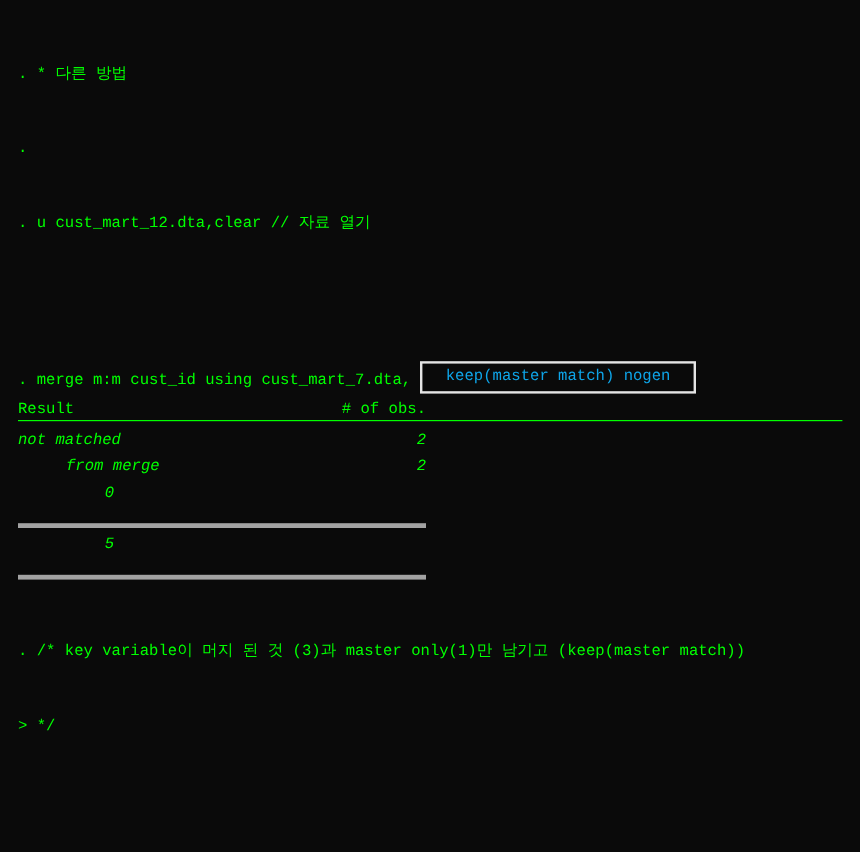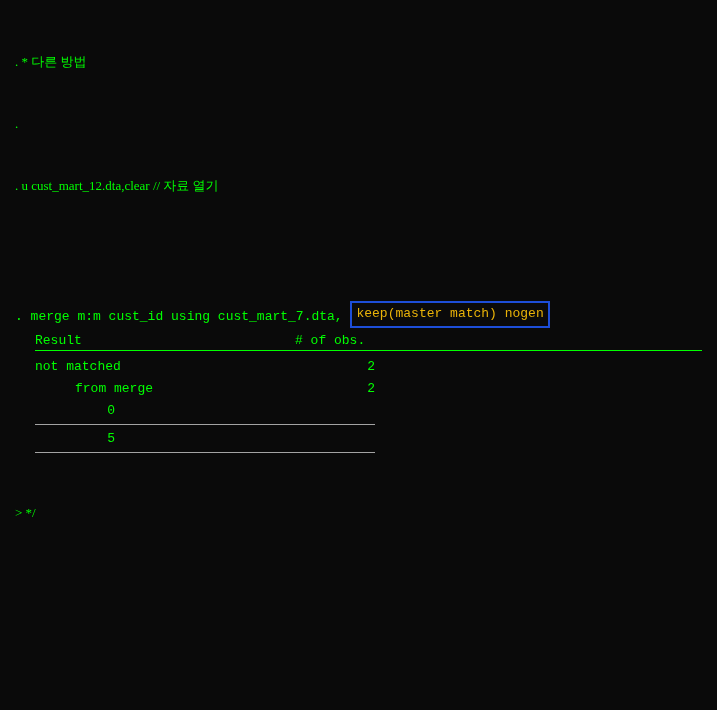--- a/index.html
+++ b/index.html
@@ -8,73 +8,73 @@
       color: #00ff00;
       font-family: 'Courier New', Courier, monospace;
       font-size: 13px;
       padding: 10px 15px;
       width: 717px;
       min-height: 710px;
     }
     .code-block {
       line-height: 1.6;
       white-space: pre;
-      font-family: Liberation Serif, serif;
     }
     .line {
       display: block;
       white-space: pre;
     }
     .highlight-box {
       display: inline;
-      border: 2px solid #1d4ed8;
-      padding: 1px 4px;
-      color: #eab308;
+      border: 2px solid #e5e5e5;
+      padding: 1px 19px;
+      color: #0ea5e9;
     }
     .merge-line {
       display: flex;
       align-items: flex-end;
       flex-wrap: nowrap;
       line-height: 1.6;
       white-space: pre;
     }
     .stats-table {
-      margin-left: 20px;
       margin-top: 5px;
       margin-bottom: 5px;
     }
     .stats-header {
       display: flex;
       gap: 0;
       border-bottom: 1px solid #00ff00;
       padding-bottom: 2px;
       margin-bottom: 5px;
     }
     .stats-header .col-result {
       width: 260px;
     }
     .stats-header .col-obs {
       width: 80px;
+      text-align: right;
     }
     .stats-row {
       display: flex;
       line-height: 1.7;
     }
     .stats-row .col-result {
       width: 260px;
     }
     .stats-row .col-obs {
       width: 80px;
       text-align: right;
     }
     .stats-section {
-      border-bottom: 1px solid #a3a3a3;
-      padding-bottom: 2px;
+      border-bottom: 4px solid #a3a3a3;
+      padding-bottom: 14px;
       margin-bottom: 3px;
       width: 340px;
+      font-style: italic;
     }
     .indent1 { padding-left: 40px; }
   </style>
 </head>
 <body>
 
 <div>
 
   <div class="code-block">
     <span class="line">. * 다른 방법</span>
@@ -106,20 +106,21 @@
       </div>
     </div>
     <div class="stats-section">
       <div class="stats-row">
         <div class="col-obs">5</div>
       </div>
     </div>
   </div>
 
   <div class="code-block" style="margin-top:8px;">
+    <span class="line">. /* key variable이 머지 된 것 (3)과 master only(1)만 남기고 (keep(master match))</span>
     <span class="line">&gt; */</span>
     
     
     
     
     
     
     
   </div>
 

